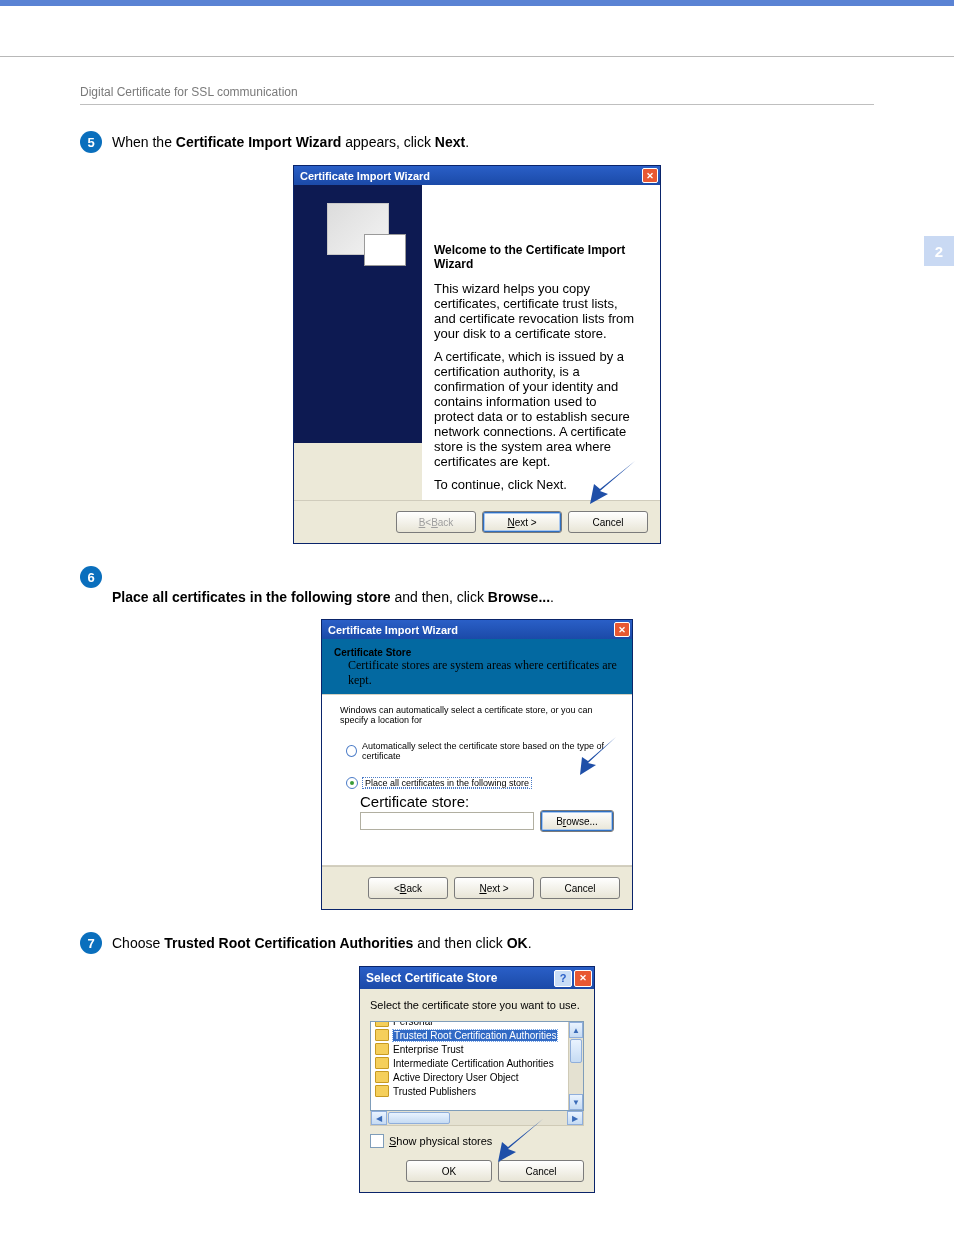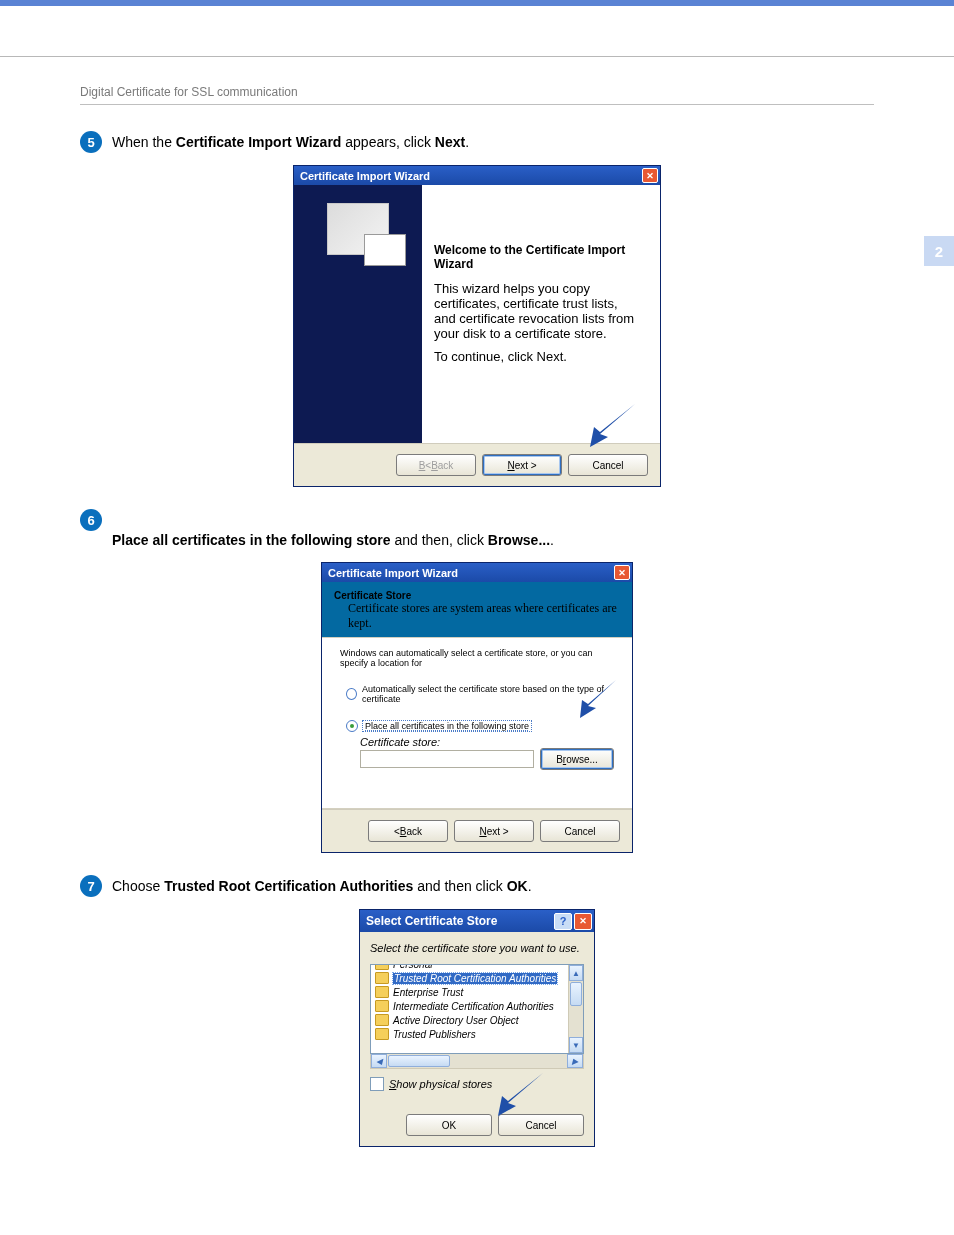--- a/index.html
+++ b/index.html
@@ -183,21 +183,21 @@
   }
   .wiz2-body .intro { font-size:9px; margin-bottom:8px; }
   .radiorow { display:flex; align-items:center; gap:5px; font-size:9px; margin:16px 0 2px 6px; }
   .radio-circle { width:10px;height:10px;border:1px solid #4a7bc7;border-radius:50%;display:inline-flex;align-items:center;justify-content:center; }
   .radio-dot { width:4px;height:4px;background:#3a9c3a;border-radius:50%; }
   .radio-outline { text-decoration:underline dotted #4a7bc7; outline:1px dotted #4a7bc7; padding:0 2px; }
   .store-field {
     margin: 4px 0 0 20px;
     display:flex; align-items:center; gap:6px;
   }
-  .store-field .lbl { font-size:11px; color:#000; width:100%;font-style:italic; }
+  .store-field .lbl { font-size:15px; color:#000; width:100%; }
   .store-input { flex:1; height:16px; border:1px solid #b1afa1; background:#fff; }
   .browse-btn { min-width:56px; }
 
   
   .dlg3 {
     width: 234px;
     border: 1px solid #0a246a;
     background: #ece9d8;
     font-family: Tahoma, Arial, sans-serif;
     font-size: 11px;
@@ -207,21 +207,21 @@
   .helpbtn {
     width: 18px; height: 17px;
     background: #c9ddf6;
     border: 1px solid #fff;
     border-radius: 2px;
     color: #2a5fc7;
     font-size: 11px; font-weight:bold;
     display:flex;align-items:center;justify-content:center;
     box-sizing:border-box;
   }
-  .dlg3-body { padding: 10px 10px 17px 10px; font-style: italic; }
+  .dlg3-body { padding: 10px 10px 6px 10px; }
   .dlg3-body .prompt { font-size:11px; margin-bottom:10px; }
   .treebox {
     border: 1px solid #7f9db9;
     background: #fff;
     height: 88px;
     display:flex;
   }
   .treelist {
     flex:1; overflow:hidden;
     padding: 0 2px;
@@ -301,20 +301,21 @@
       <div class="wiz1-body">
         <div class="wiz1-left">
           <div class="cert-graphic"></div>
         </div>
         <div class="wiz1-right relpos">
           <div class="welcome">
             <span>Welcome to the Certificate Import</span><br>
             <span>Wizard</span>
           </div>
           <p>This wizard helps you copy certificates, certificate trust lists, and certificate revocation lists from your disk to a certificate store.</p>
+          <p>A certificate, which is issued by a certification authority, is a confirmation of your identity and contains information used to protect data or to establish secure network connections. A certificate store is the system area where certificates are kept.</p>
           <p>To continue, click Next.</p>
           <svg class="svg-arrow" style="bottom:-6px; right:20px;" width="60" height="50" viewBox="0 0 60 50">
             <path d="M55 5 L20 35 L28 38 L10 48 L14 28 L20 33 Z" fill="#1f4fa8"></path>
           </svg>
         </div>
       </div>
       <div class="wiz1-btnrow">
         <div class="xpbtn disabled"><span class="u">B</span>&lt; <span style="text-decoration:underline">B</span>ack</div>
         <div class="xpbtn default"><span style="text-decoration:underline">N</span>ext &gt;</div>
         <div class="xpbtn">Cancel</div>

